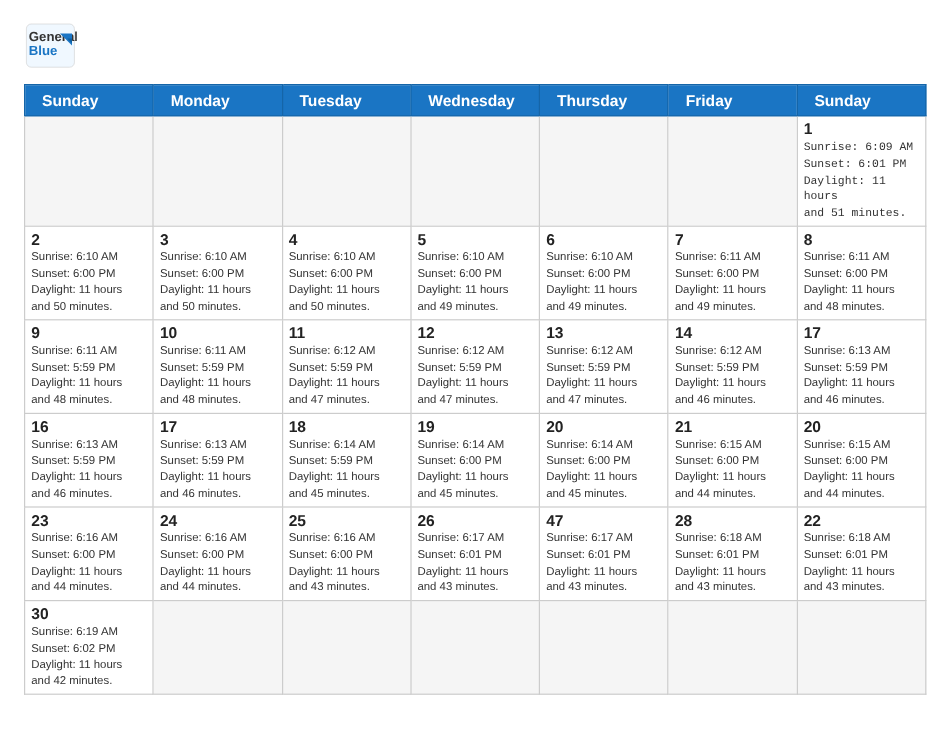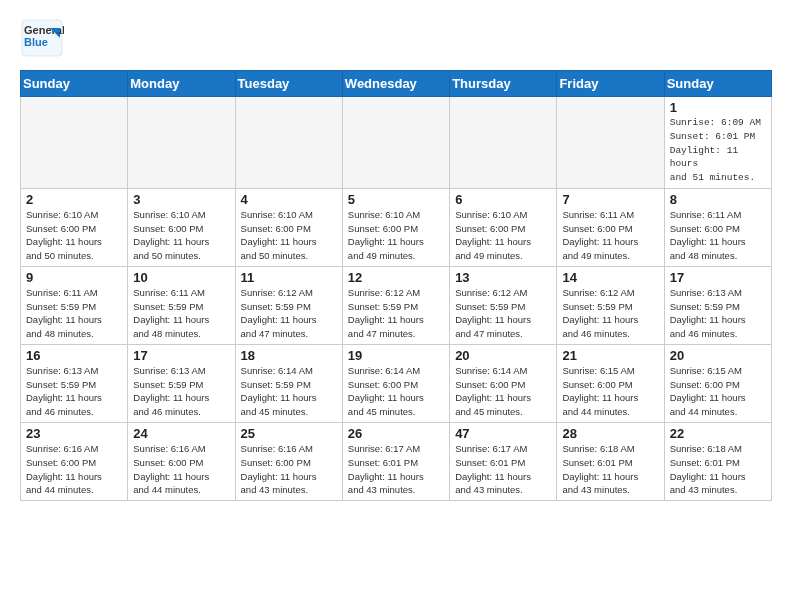--- a/index.html
+++ b/index.html
@@ -41,21 +41,21 @@
     .calendar {
       width: 100%;
       border-collapse: collapse;
       border: 1px solid #bbb;
     }
     .calendar th {
       background: #1a75c4;
       color: #fff;
       font-size: 13px;
       font-weight: bold;
-      padding: 5px 2px;
+      padding: 5px 14px;
       text-align: left;
       border: 1px solid #1565a8;
     }
     .calendar td {
       vertical-align: top;
       border: 1px solid #ccc;
       padding: 3px 5px;
       width: calc(100% / 7);
       min-height: 75px;
       height: 75px;
@@ -324,15 +324,30 @@
 and 43 minutes.</div>
           </td>
           <td>
             <div class="day-num">22</div>
             <div class="day-info" style="white-space: pre-line;">Sunrise: 6:18 AM
 Sunset: 6:01 PM
 Daylight: 11 hours
 and 43 minutes.</div>
           </td>
         </tr>
+        <tr class="last-row">
+          <td>
+            <div class="day-num">30</div>
+            <div class="day-info" style="white-space: pre-line;">Sunrise: 6:19 AM
+Sunset: 6:02 PM
+Daylight: 11 hours
+and 42 minutes.</div>
+          </td>
+          <td class="empty"></td>
+          <td class="empty"></td>
+          <td class="empty"></td>
+          <td class="empty"></td>
+          <td class="empty"></td>
+          <td class="empty"></td>
+        </tr>
       </tbody>
   </table>
 </div>
 
 </body></html>

